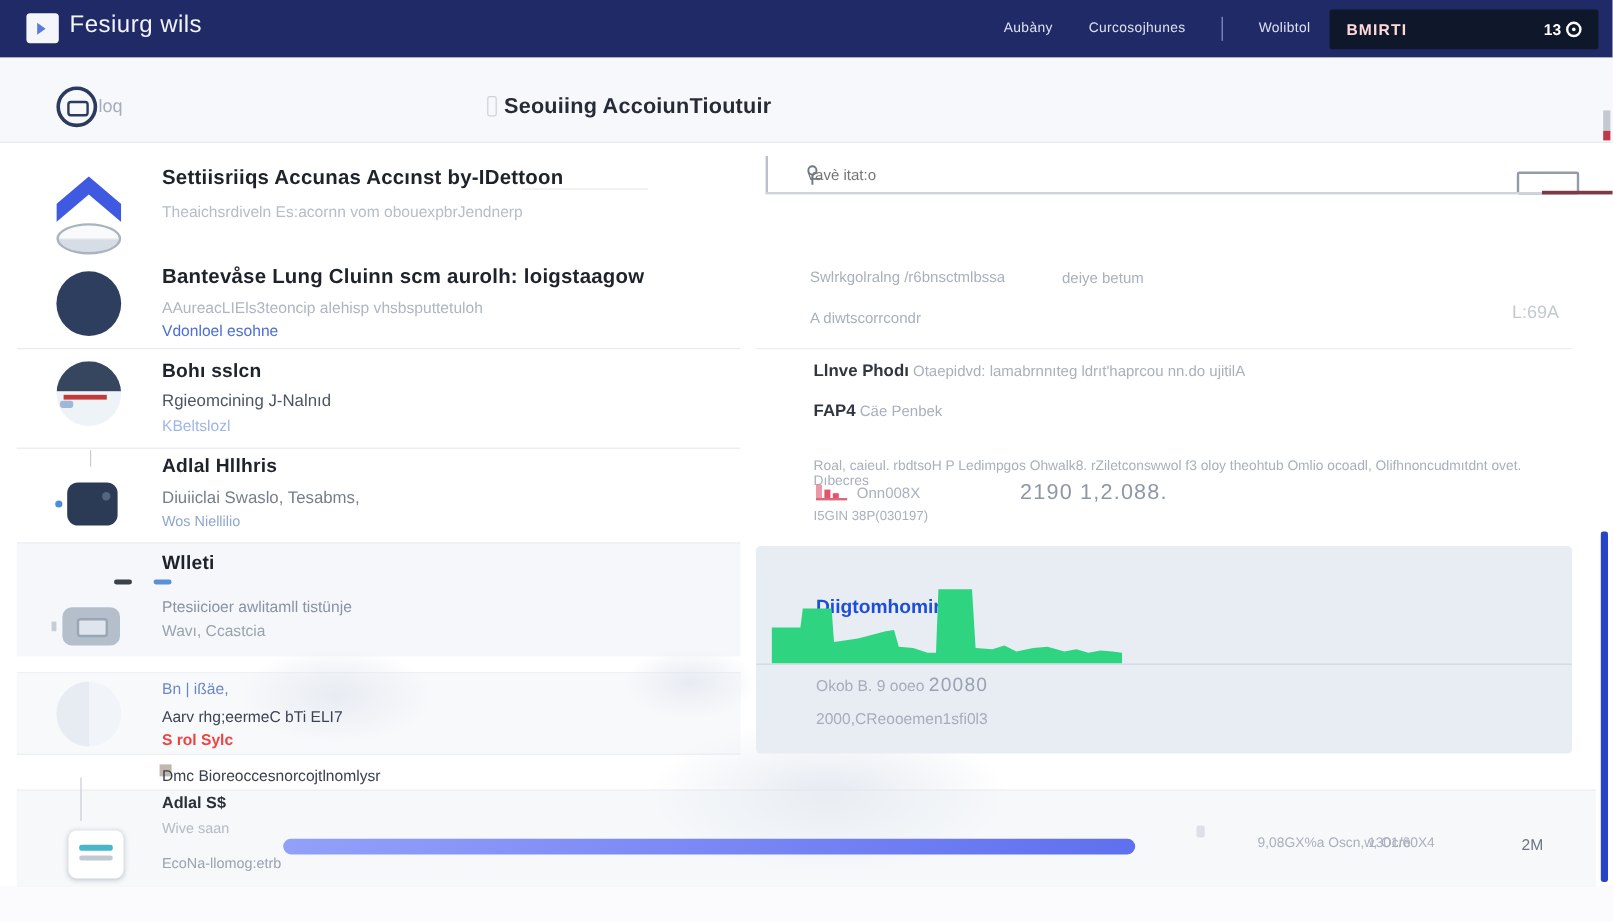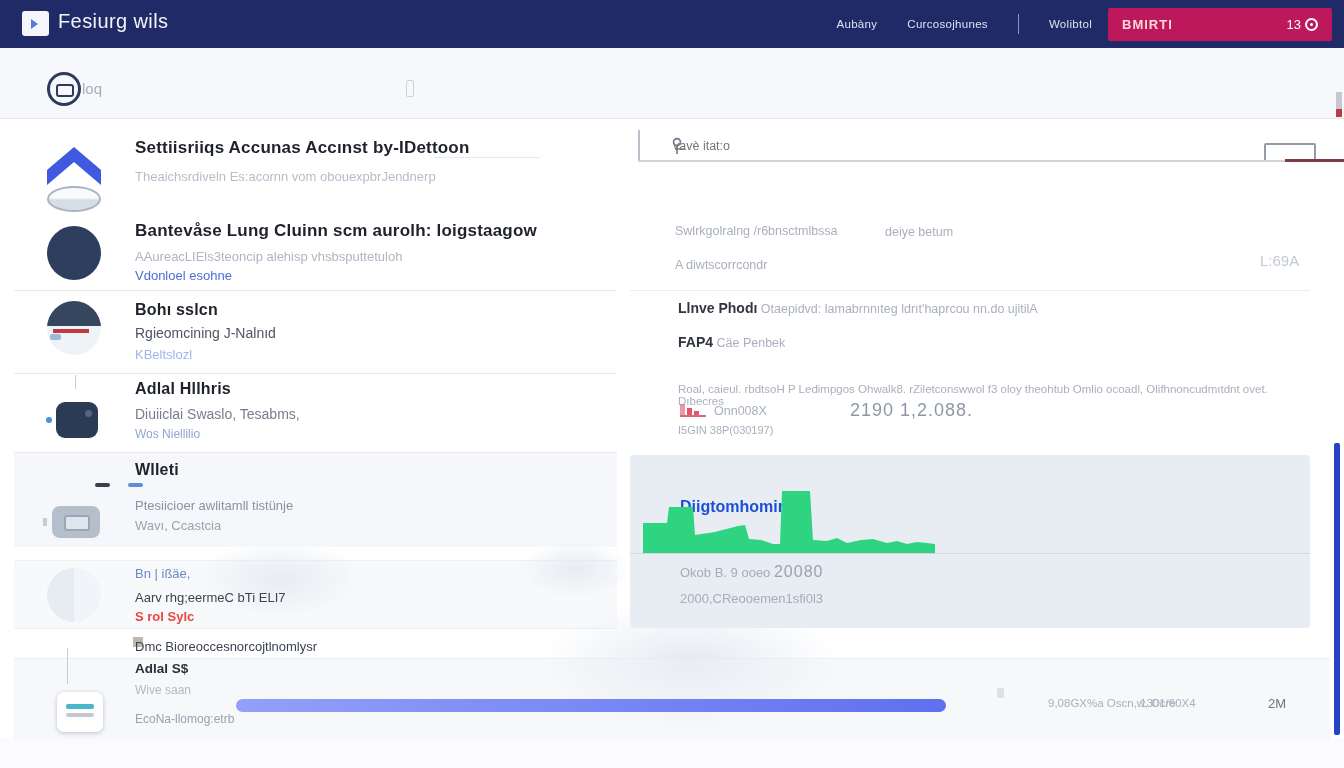--- a/index.html
+++ b/index.html
@@ -9,24 +9,24 @@
 
   
   .header { position:absolute; left:0; top:0; width:1344px; height:48px; background:#202a66; }
   .logo-box { position:absolute; left:22px; top:11px; width:27px; height:25px; background:#f4f6fb; border-radius:3px; }
   .logo-box::after { content:""; position:absolute; left:9px; top:8px; width:0; height:0;
      border-left:7px solid #5b79d8; border-top:5px solid transparent; border-bottom:5px solid transparent; }
   .logo-text { position:absolute; left:58px; top:10px; color:#f2f4fa; font-size:20px; letter-spacing:.4px; }
   .nav { position:absolute; right:252px; top:0; height:48px; display:flex; align-items:center; gap:30px; }
   .nav-item { color:#dde2f1; font-size:11.5px; letter-spacing:.3px; cursor:default; }
   .nav-divider { width:1px; height:20px; background:#8a97c9; }
-  .alert-btn { position:absolute; right:12px; top:8px; width:224px; height:33px; background:#be185d;
+  .alert-btn { position:absolute; right:12px; top:8px; width:224px; height:33px; background:#0f172a;
      border-radius:2px; display:flex; align-items:center; justify-content:space-between; padding:12px 14px; }
   .alert-btn .lbl { color:#ffd9d9; font-size:13px; font-weight:bold; letter-spacing:1px; }
-  .alert-btn .cnt { color:#fff; font-size:13px; display:flex; align-items:center; gap:4px; }
+  .alert-btn .cnt { color:#fff; font-size:13px; display:flex; align-items:center; gap:4px;font-weight:bold; }
   .clock-dot { width:13px; height:13px; border:2px solid #fff; border-radius:50%; position:relative; display:inline-block; }
   .clock-dot::after { content:""; position:absolute; left:3px; top:3px; width:3px; height:3px; background:#fff; border-radius:50%; }
 
   
   .subbar { position:absolute; left:0; top:48px; width:1344px; height:70px; background:#f7f8fb; }
   .user-avatar { position:absolute; left:47px; top:72px; width:34px; height:34px; border:3px solid #2c3a5e; border-radius:50%; }
   .user-avatar::after { content:""; position:absolute; left:6px; top:9px; width:14px; height:9px;
      border:2px solid #2c3a5e; border-radius:3px; }
   .user-label { position:absolute; left:82px; top:80px; color:#a7adb9; font-size:15px; }
   .page-title { position:absolute; left:420px; top:78px; color:#262b36; font-size:18px; font-weight:600; letter-spacing:.2px; }
@@ -126,20 +126,21 @@
         <span>13</span>
         <span class="clock-dot"></span>
       </span>
     </div>
   </div>
 
   <div class="subbar"></div>
   <div class="user-avatar"></div>
   <div class="user-label">loq</div>
   <div class="title-cursor"></div>
+  <div class="page-title">Seouiing AccoiunTioutuir</div>
   <div class="scroll-top"></div>
   <div class="scroll-top-red"></div>
 
   <div class="card">
     <div class="blob" style="left:200px; top:420px; width:160px; height:80px;"></div>
     <div class="blob" style="left:520px; top:420px; width:110px; height:60px;"></div>
     <div class="blob" style="left:540px; top:480px; width:300px; height:130px;"></div>
     <div class="tint" style="left:14px; top:334px; width:603px; height:94px; opacity:.55;"></div>
     <div class="tint" style="left:14px; top:442px; width:603px; height:68px; opacity:.4;"></div>
     <div class="tint" style="left:14px; top:540px; width:1316px; height:80px; opacity:.5;"></div>

